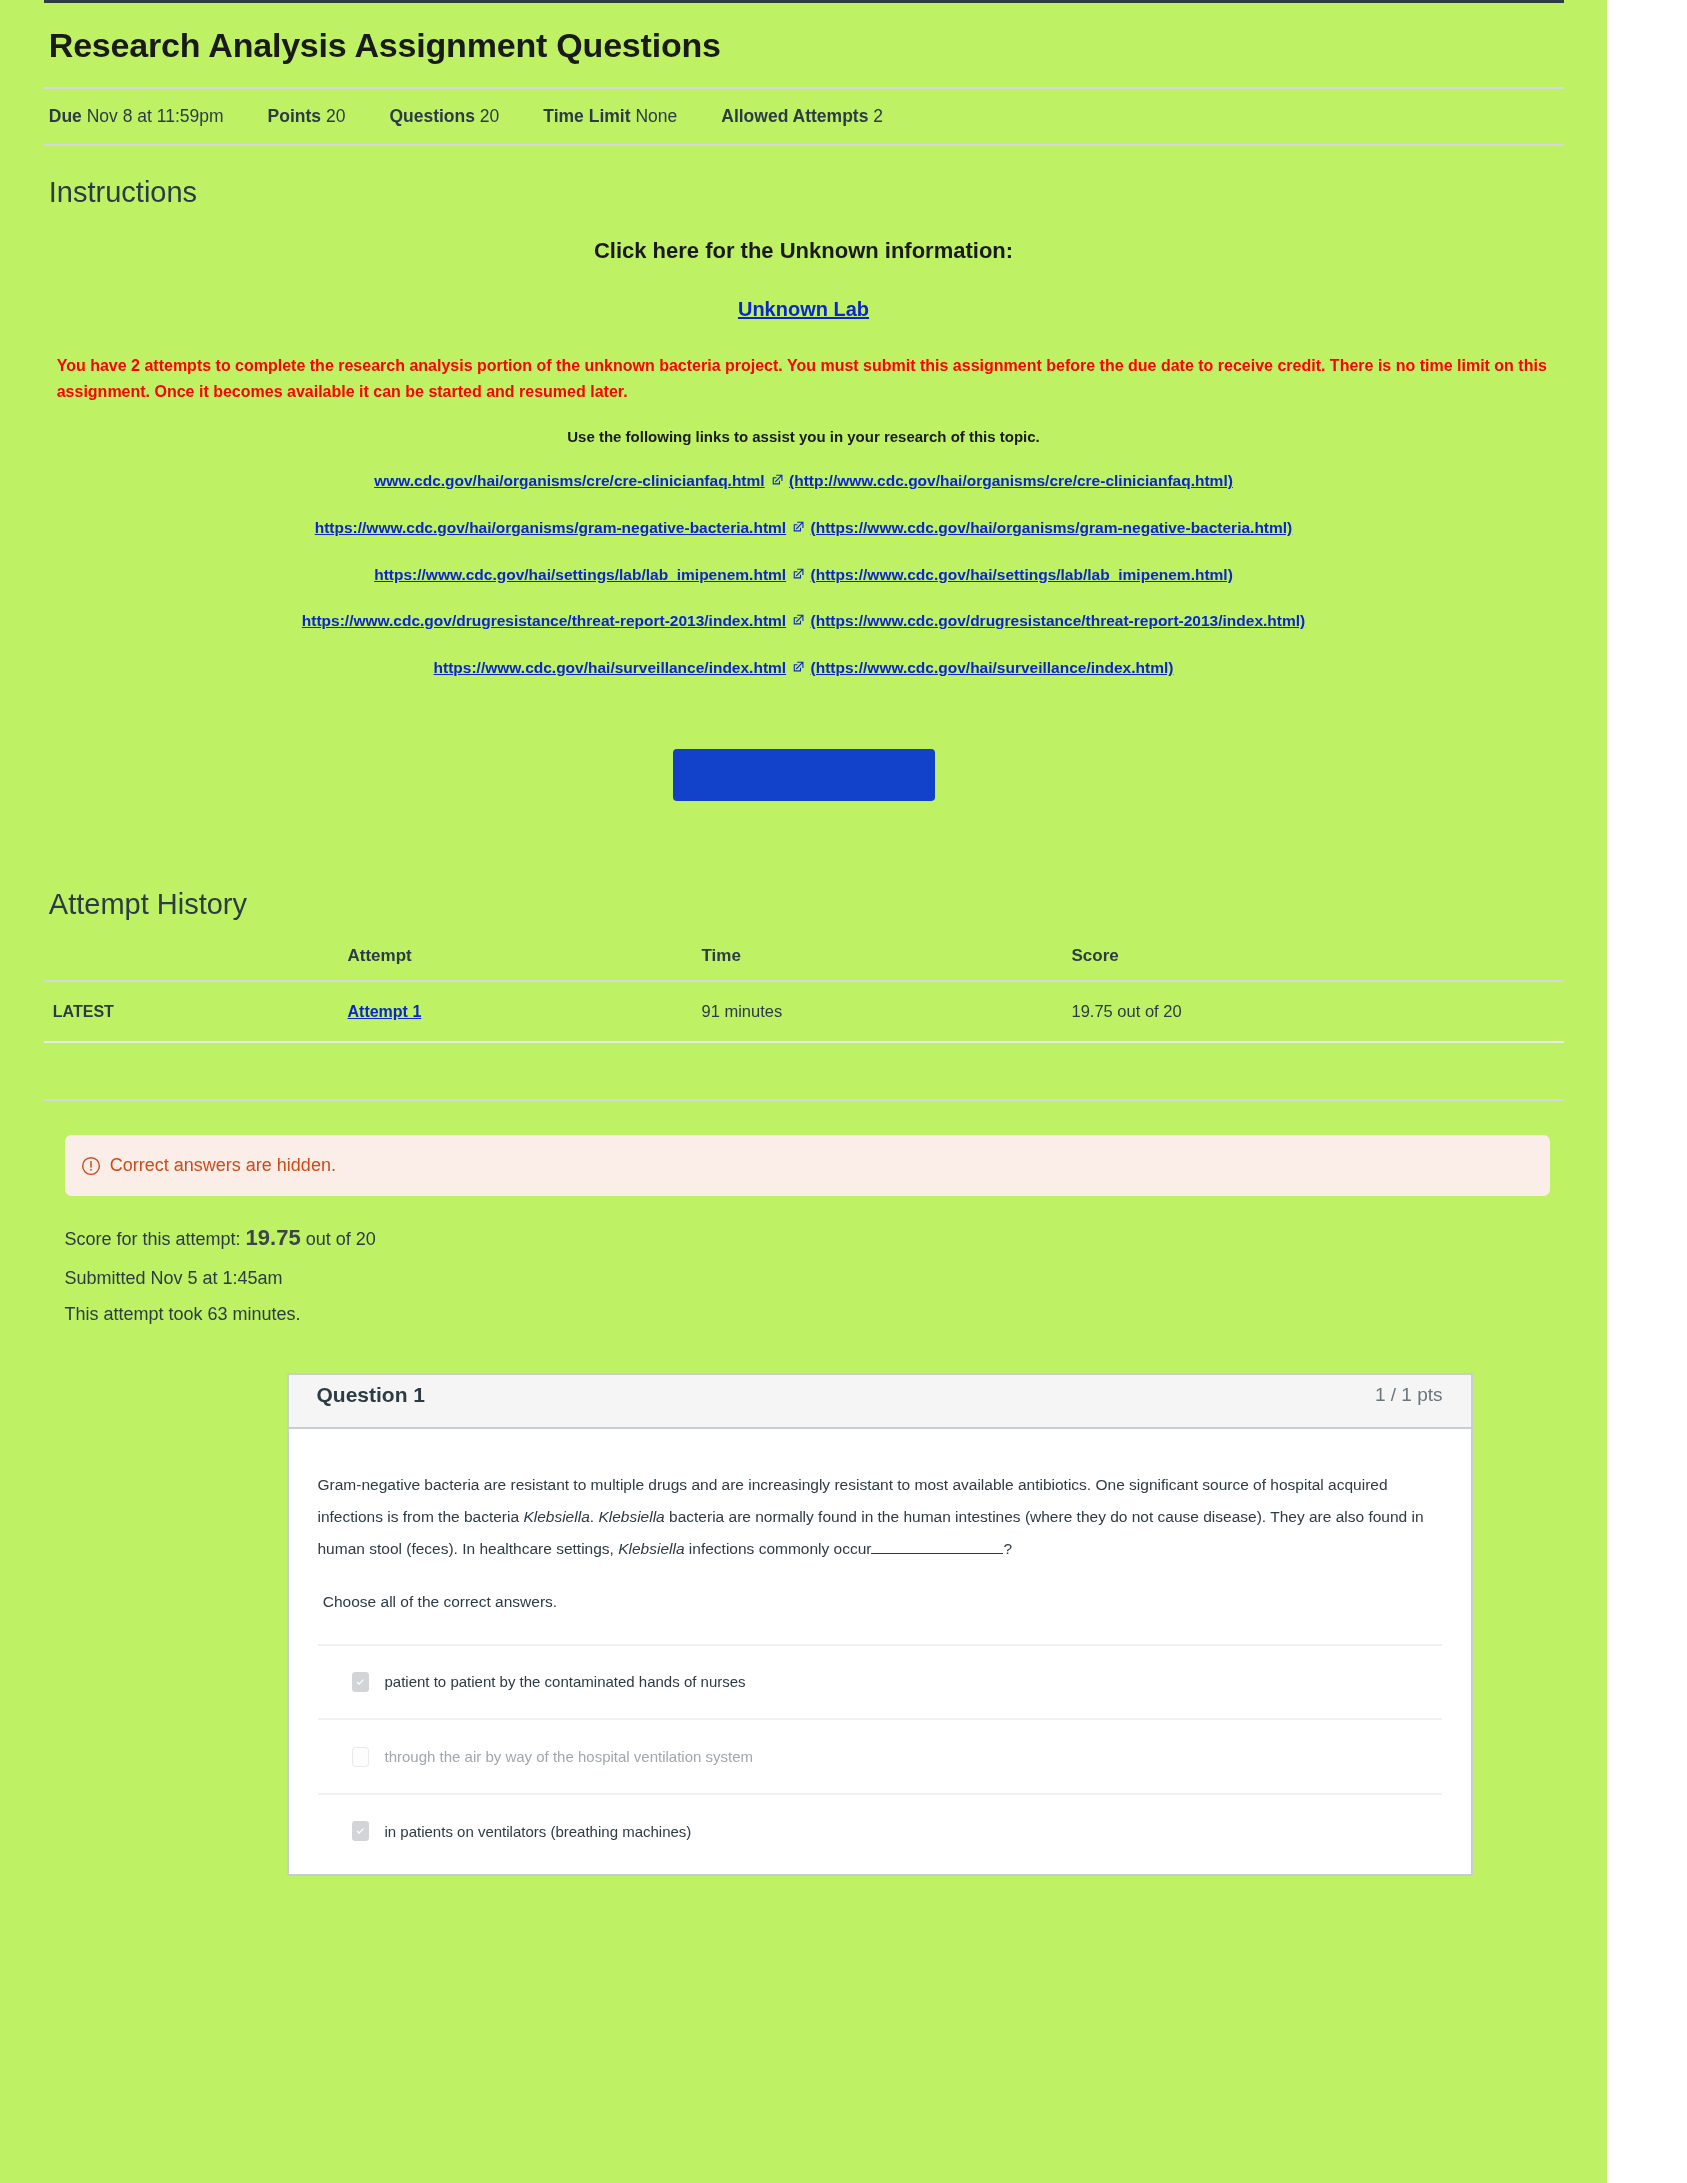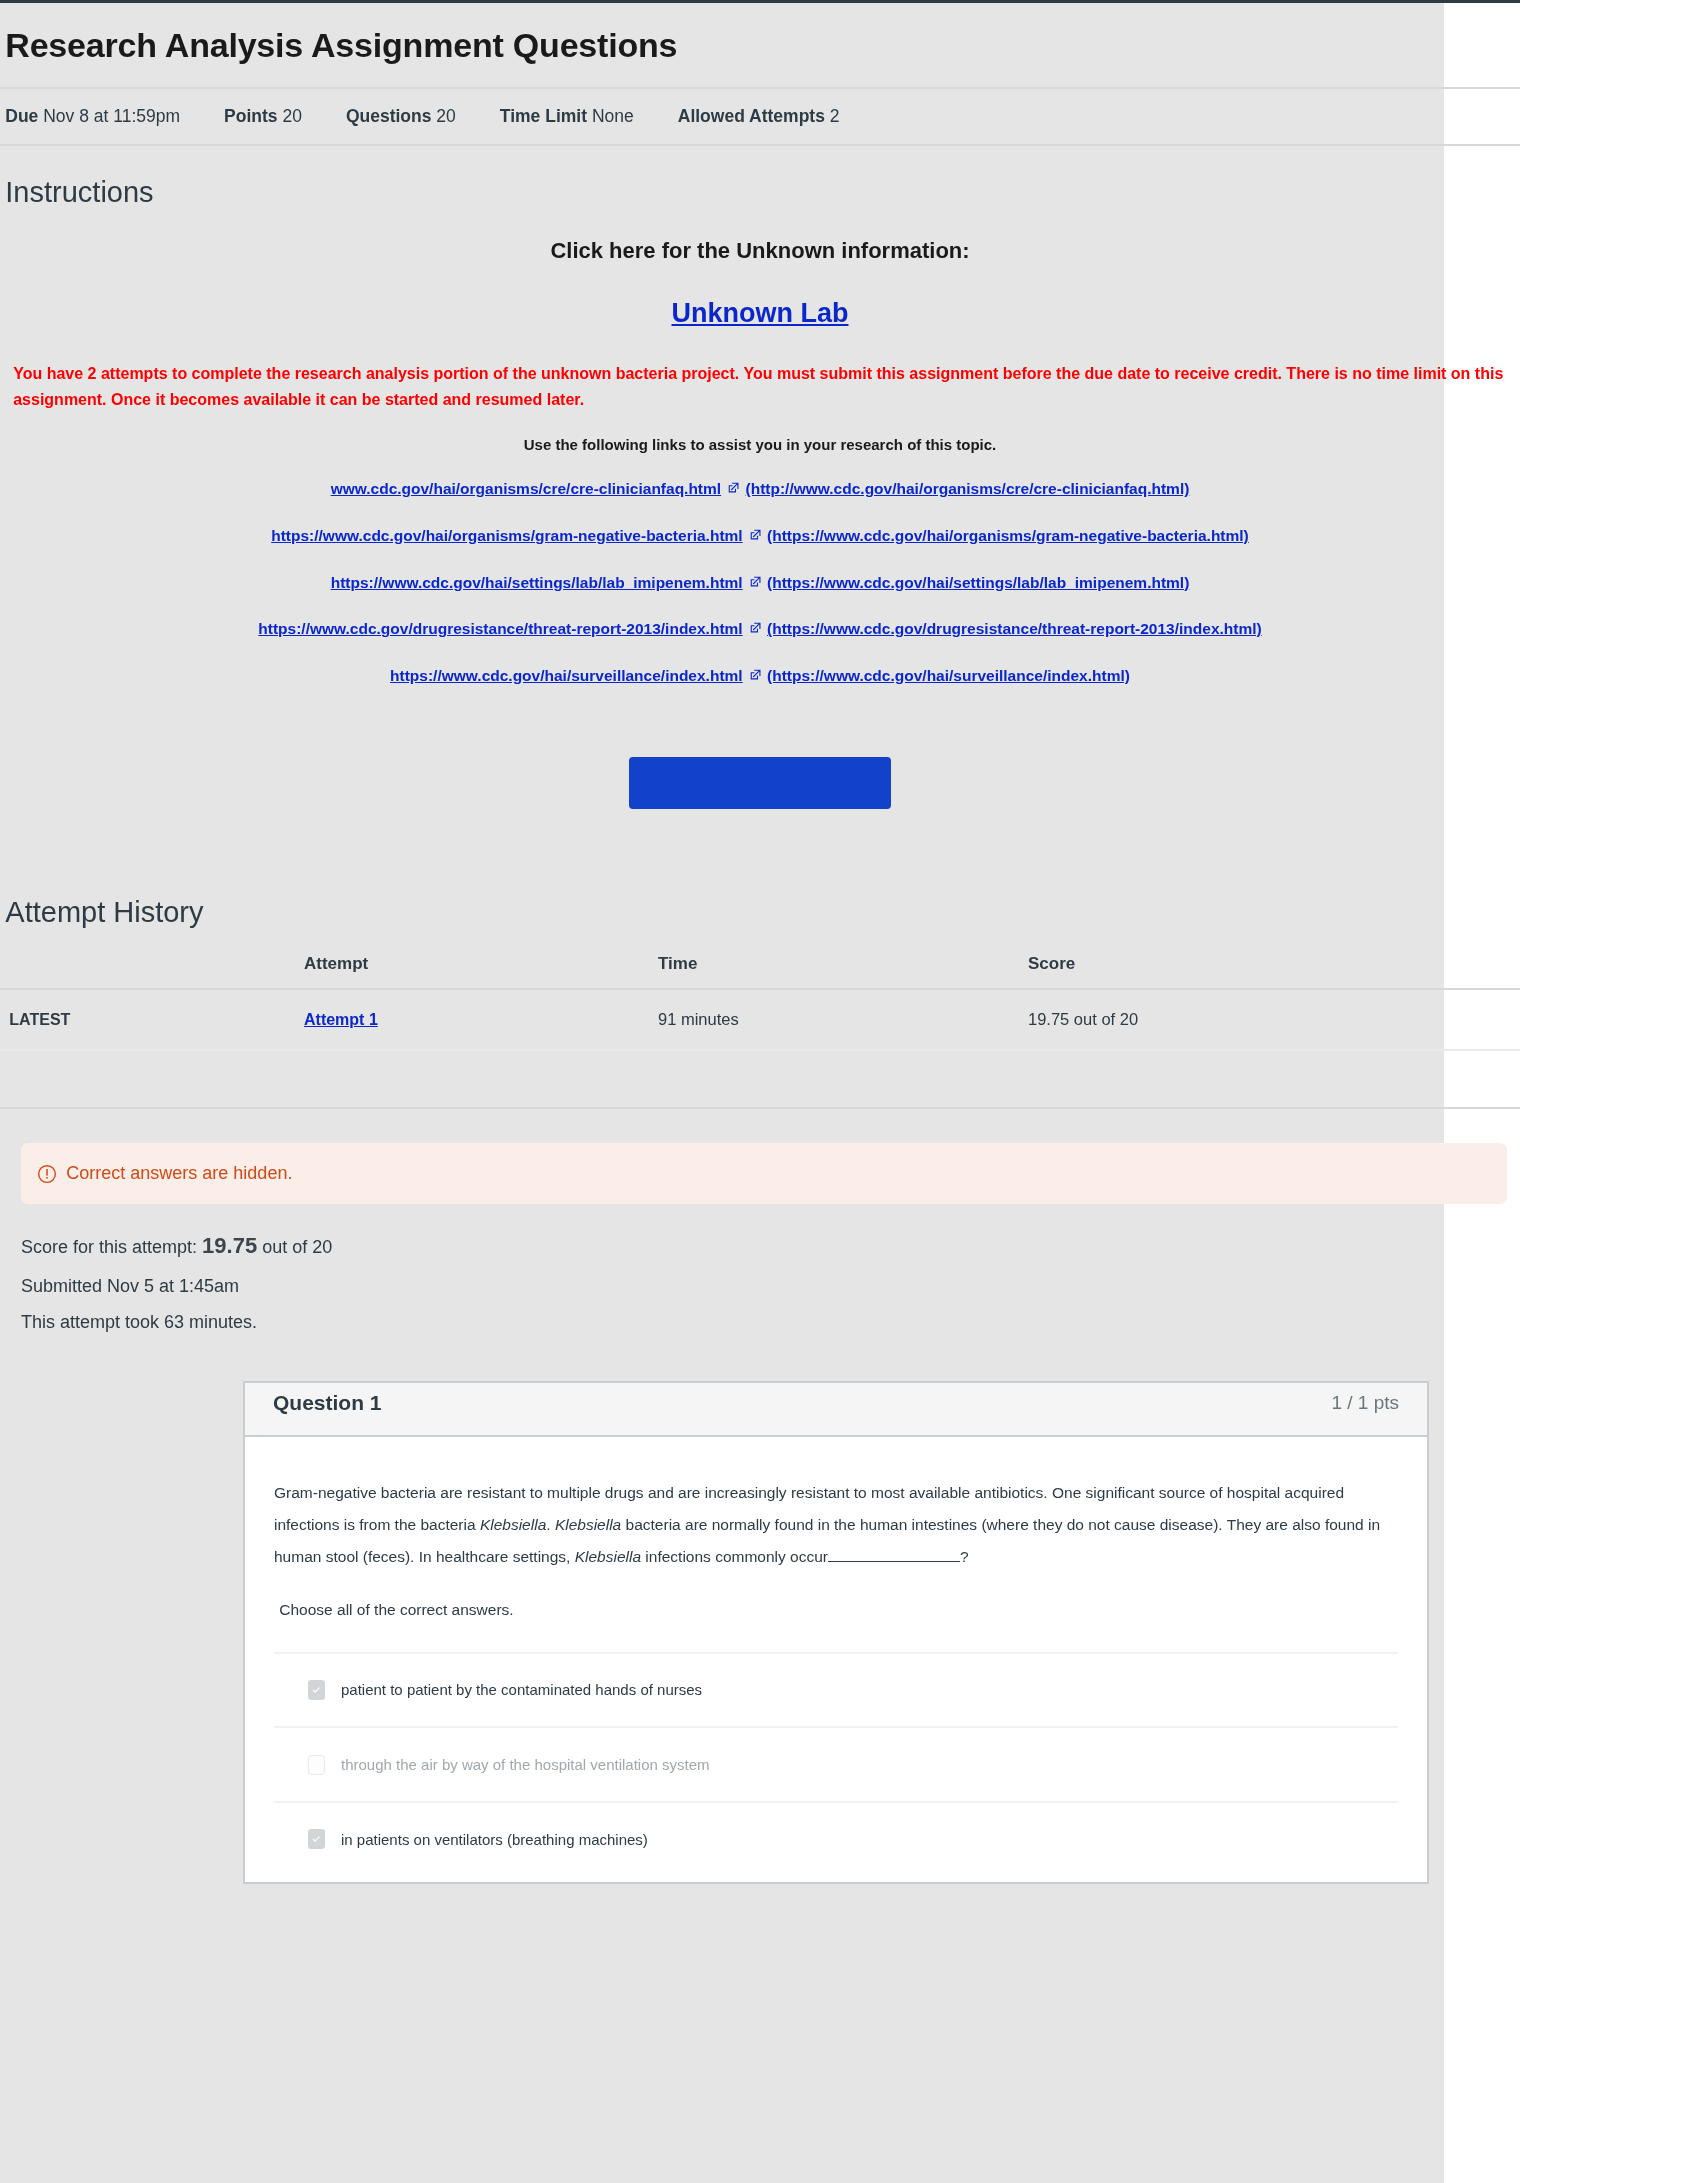--- a/index.html
+++ b/index.html
@@ -4,24 +4,24 @@
 <title>Research Analysis Assignment Questions</title>
 <style>
   * { box-sizing: border-box; }
   html, body {
     margin: 0; padding: 0;
     background: #ffffff;
     font-family: "Liberation Sans", sans-serif;
     color: #2d3b45;
   }
   .page {
-    width: 1444px;
+    width: 1607px;
     min-height: 2183px;
     position: relative;
-    background: #e5e5e5;
+    background: #bef264;
     padding: 0;
   }
   .wrap {
     width: 1520px;
     margin: 0 auto;
     padding-top: 63px;
   }
 
   
   .top-rule {
@@ -59,21 +59,21 @@
   }
   .desc { padding: 0 6.6px; }
   .center { text-align: center; }
   .click-here {
     font-size: 22px;
     font-weight: bold;
     color: #1a1a1a;
     margin: 29px 0 34px 0;
   }
   .unknown-lab {
-    font-size: 27px;
+    font-size: 20px;
     font-weight: bold;
     color: #0b27cc;
     text-decoration: underline;
     display: inline-block;
     margin-bottom: 32px;
     cursor: pointer;
   }
   .warn {
     color: #ff0000;
     font-weight: bold;

